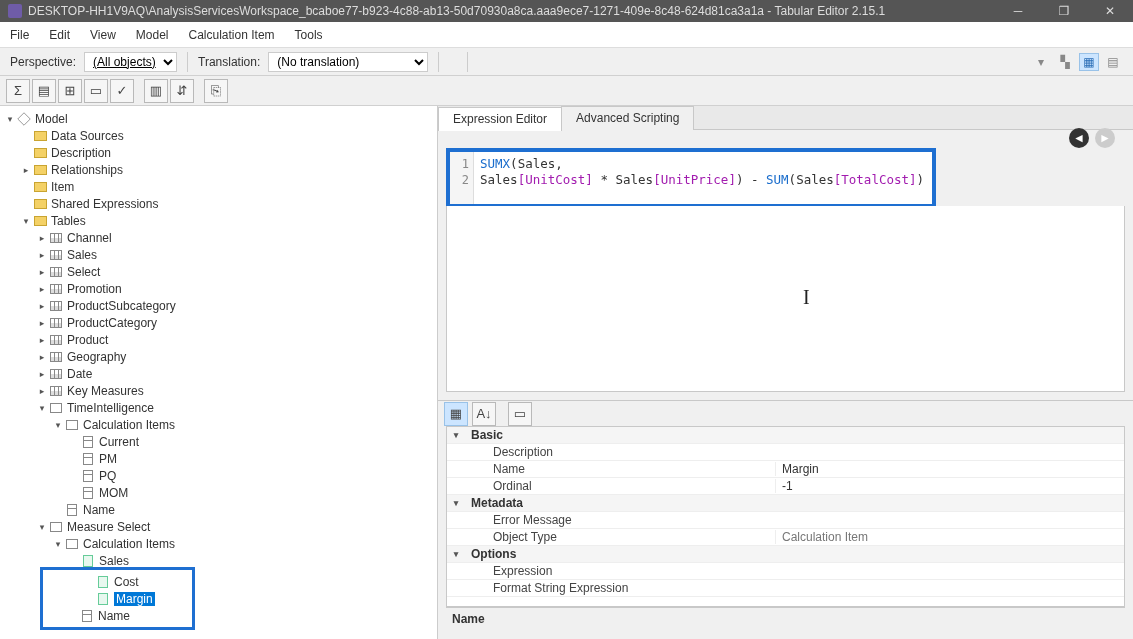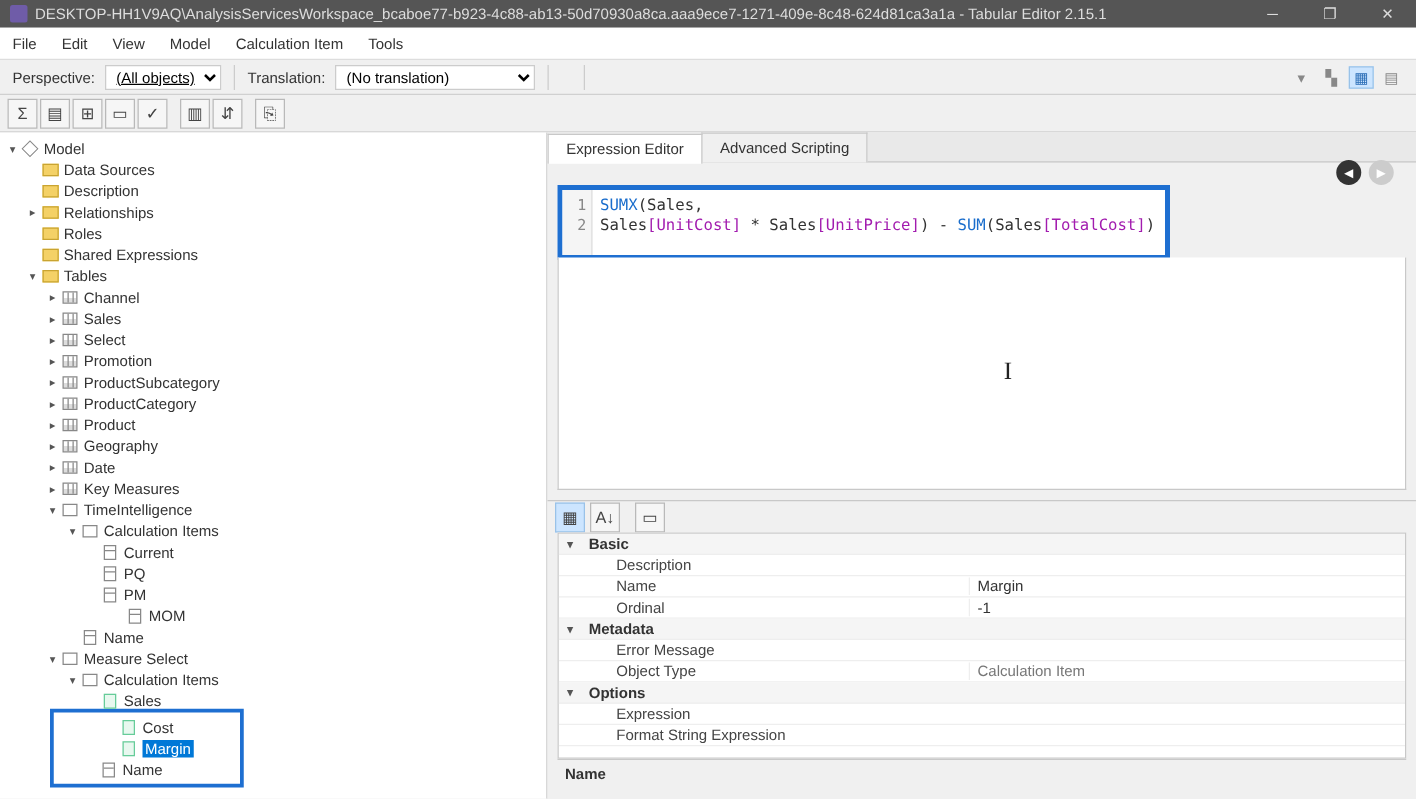--- a/index.html
+++ b/index.html
@@ -145,21 +145,21 @@
         <span class="ico">
           <span class="folder-ico"></span>
         </span>
         <span class="lbl-txt">Relationships</span>
       </div>
     <div class="tree-row" style="padding-left:20px">
         <span class="chev"></span>
         <span class="ico">
           <span class="folder-ico"></span>
         </span>
-        <span class="lbl-txt">Roles</span>
+        <span class="lbl-txt">Item</span>
       </div>
     <div class="tree-row" style="padding-left:20px">
         <span class="chev"></span>
         <span class="ico">
           <span class="folder-ico"></span>
         </span>
         <span class="lbl-txt">Shared Expressions</span>
       </div>
     <div class="tree-row" style="padding-left:20px">
         <span class="chev">▾</span>
@@ -257,30 +257,30 @@
         <span class="ico">
           <span class="col-ico"></span>
         </span>
         <span class="lbl-txt">Current</span>
       </div>
     <div class="tree-row" style="padding-left:68px">
         <span class="chev"></span>
         <span class="ico">
           <span class="col-ico"></span>
         </span>
+        <span class="lbl-txt">PM</span>
+      </div>
+    <div class="tree-row" style="padding-left:68px">
+        <span class="chev"></span>
+        <span class="ico">
+          <span class="col-ico"></span>
+        </span>
         <span class="lbl-txt">PQ</span>
       </div>
     <div class="tree-row" style="padding-left:68px">
-        <span class="chev"></span>
-        <span class="ico">
-          <span class="col-ico"></span>
-        </span>
-        <span class="lbl-txt">PM</span>
-      </div>
-    <div class="tree-row" style="padding-left:88px">
         <span class="chev"></span>
         <span class="ico">
           <span class="col-ico"></span>
         </span>
         <span class="lbl-txt">MOM</span>
       </div>
     <div class="tree-row" style="padding-left:52px">
         <span class="chev"></span>
         <span class="ico">
           <span class="col-ico"></span>

